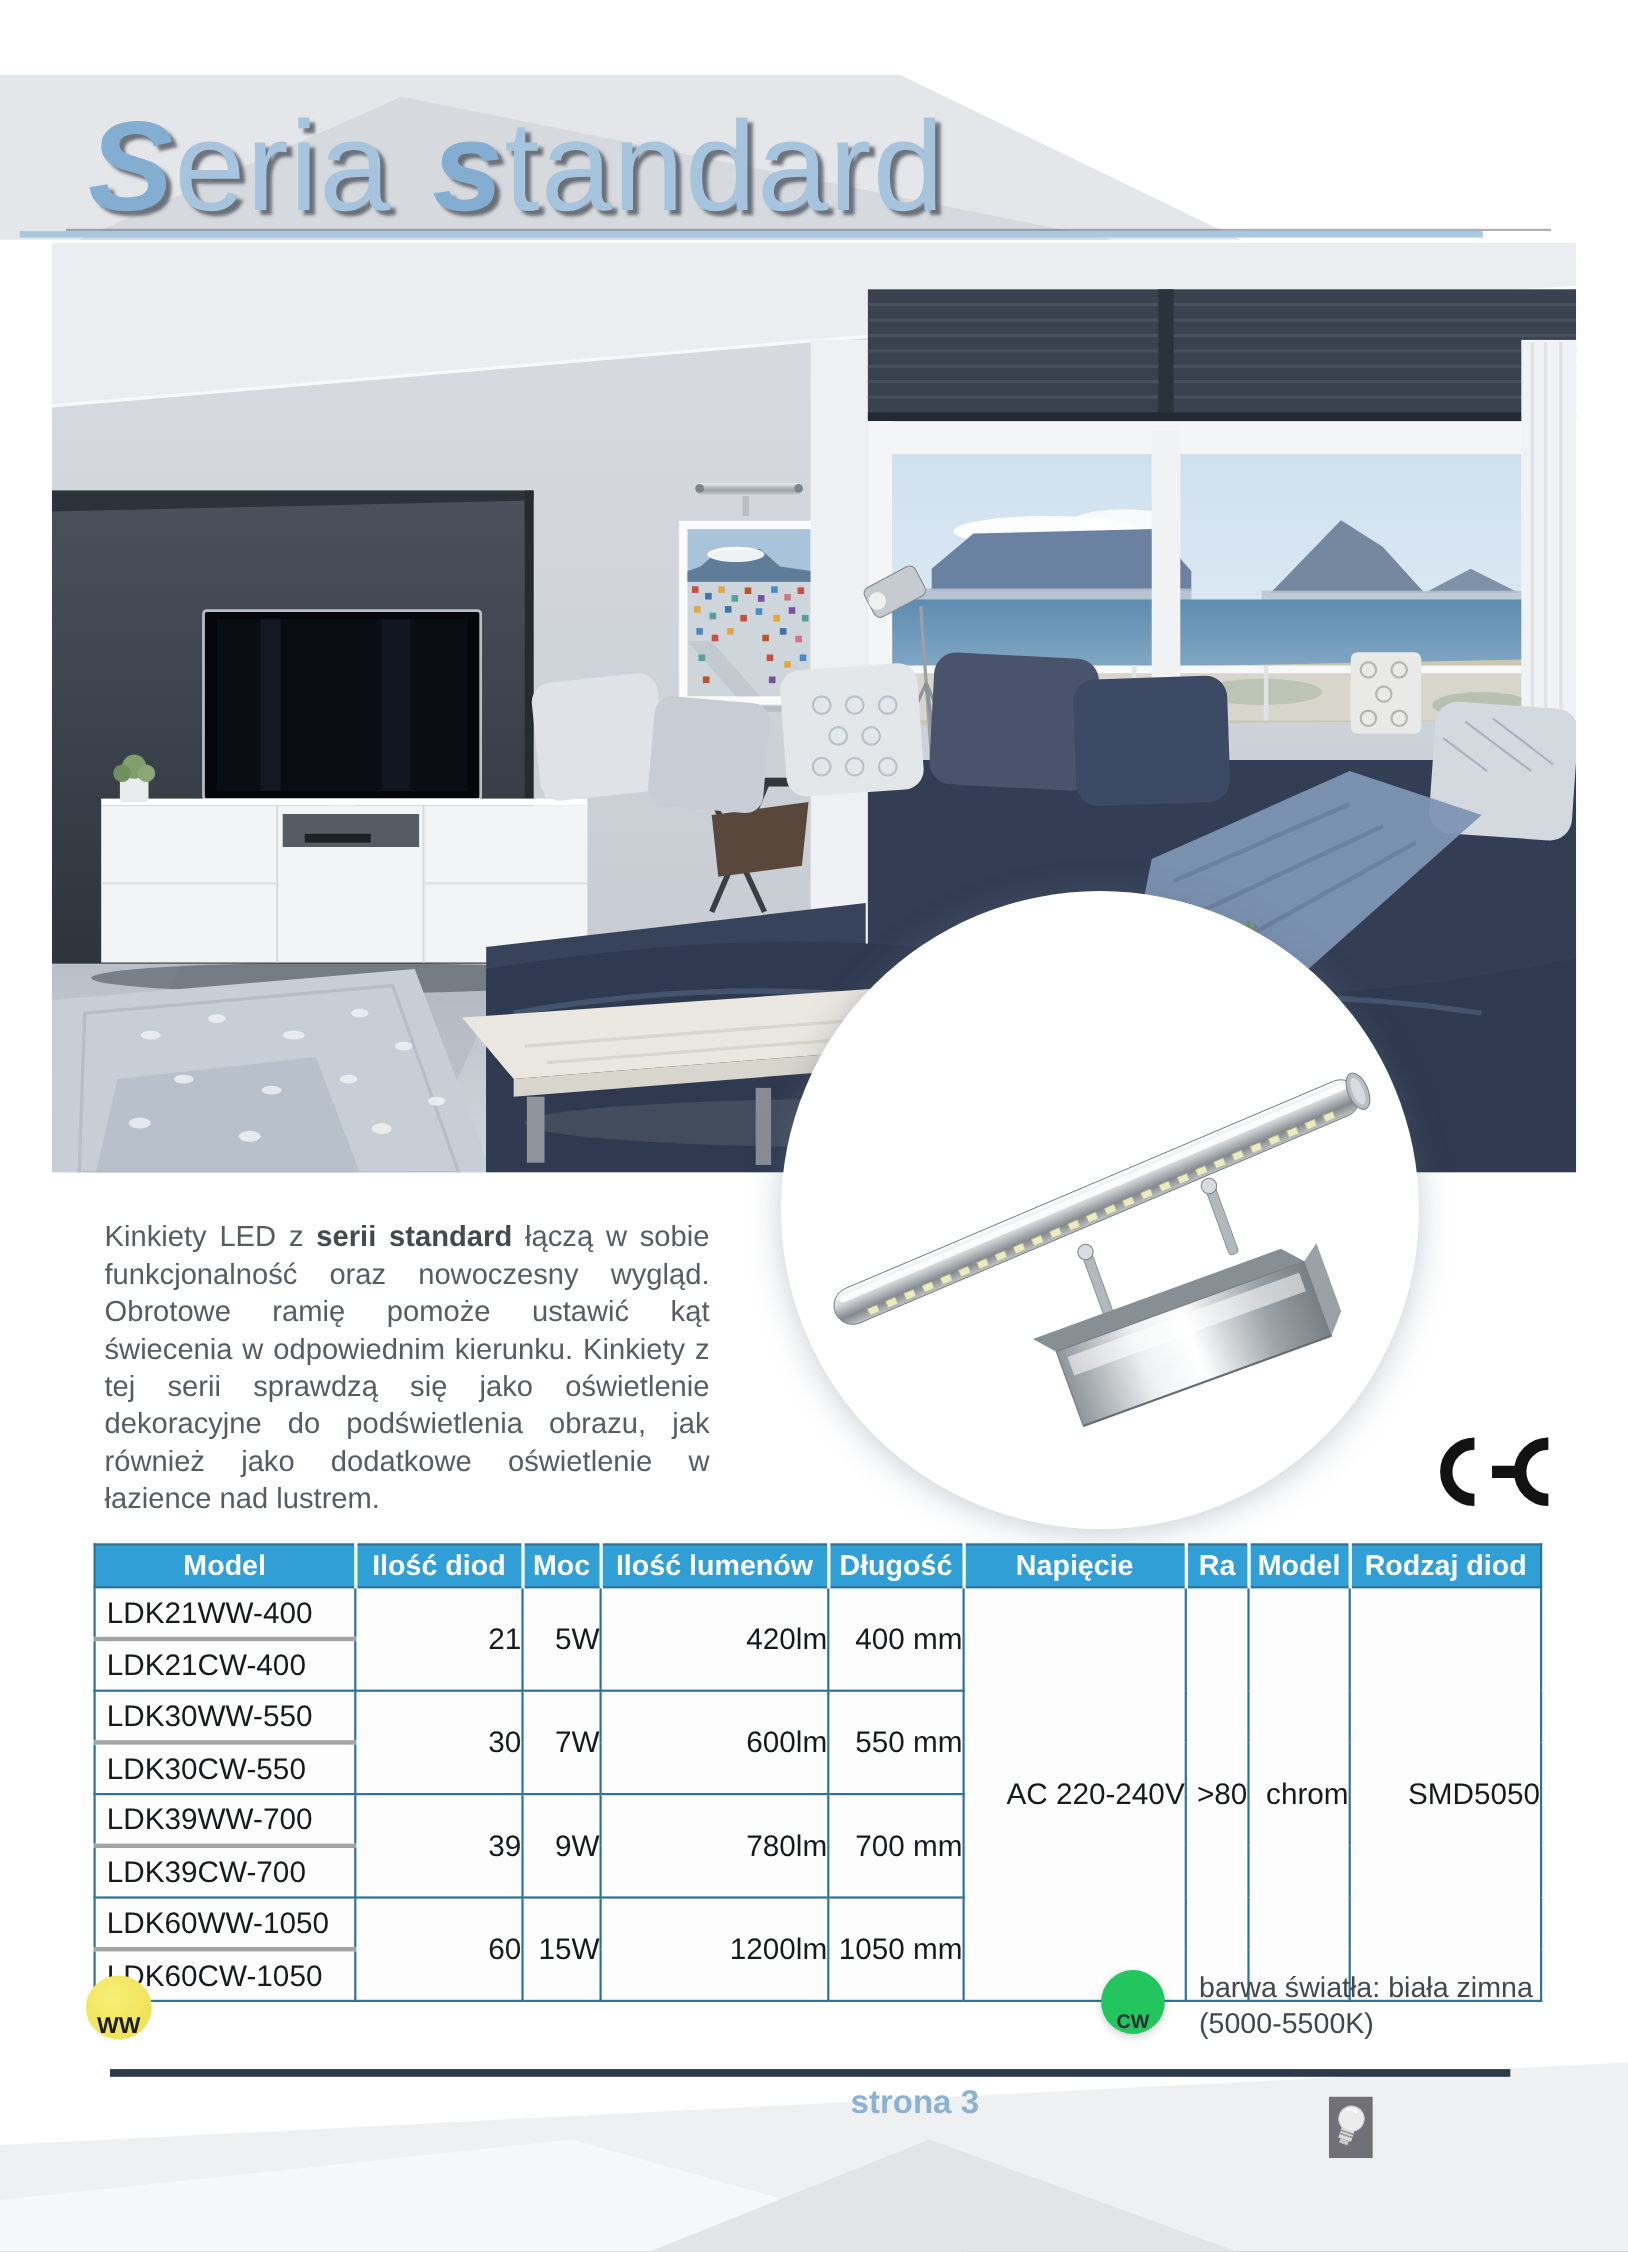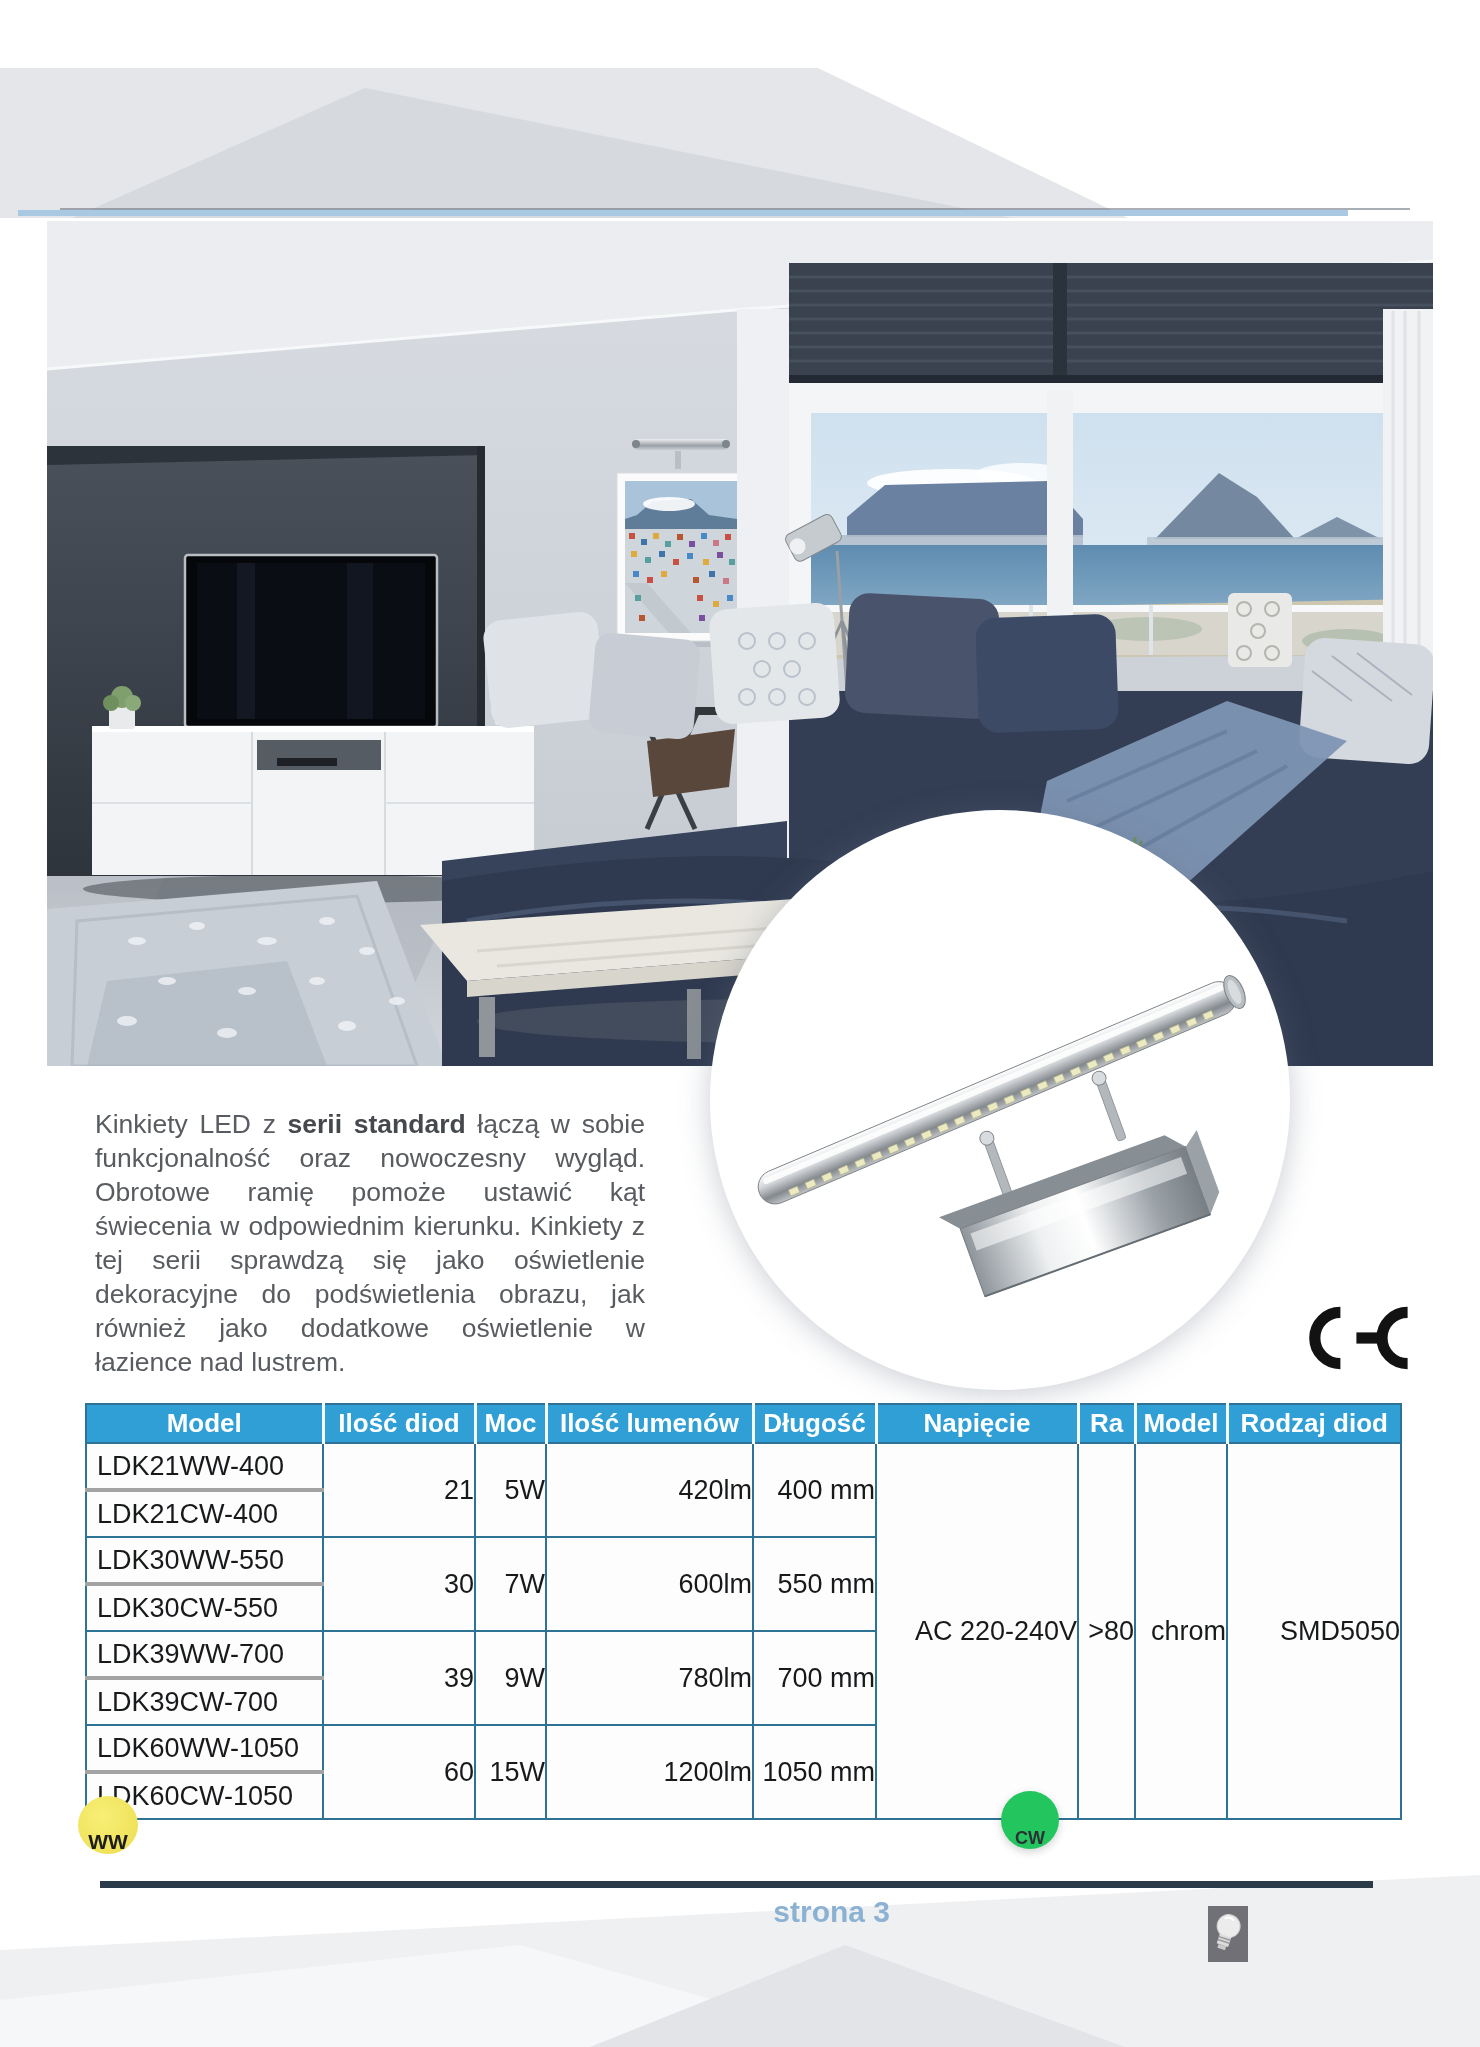--- a/index.html
+++ b/index.html
@@ -57,20 +57,23 @@
 </head>
 <body>
 
 <div id="page">
 
   <svg class="hdr-shapes" viewBox="0 0 1480 160" preserveAspectRatio="none">
     <polygon points="0,8 818,8 1128,158 0,158" fill="#e4e6e9"></polygon>
     <polygon points="365,28 1012,158 72,158" fill="#d6d9dd"></polygon>
   </svg>
 
+  <div class="page-title">
+    <span class="cap">S</span><span>eria</span><span class="cap w2">s</span><span>tandard</span>
+  </div>
   <div class="hdr-shadowline"></div>
   <div class="hdr-underline"></div>
 
   <div class="photo">
   <svg width="1386" height="845" viewBox="0 0 1386 845" preserveAspectRatio="none">
     <defs>
       <linearGradient id="wallG" x1="0" y1="0" x2="0" y2="1">
         <stop offset="0" stop-color="#d9dde2"></stop>
             <stop offset="1" stop-color="#c2c7cf"></stop>
       </linearGradient>
@@ -476,20 +479,24 @@
     <polygon points="590,197 845,95 1125,197" fill="#e3e4e7"></polygon>
   </svg>
 
   <div class="badge badge-ww">
       <span>WW</span>
     </div>
 
   <div class="badge badge-cw">
       <span>CW</span>
     </div>
+  <div class="legend-text legend-cw-text">
+    <div>barwa światła: biała zimna</div>
+    <div>(5000-5500K)</div>
+  </div>
 
   <div class="divider"></div>
   <div class="page-num">strona 3</div>
   <svg class="bulb-box" viewBox="0 0 40 56">
     <rect x="0" y="0" width="40" height="56" fill="#717076"></rect>
     <g transform="rotate(18 20 22)">
       <circle cx="20" cy="20" r="11.5" fill="#ececec" stroke="#d0d0d0"></circle>
       <path d="M14,14 q4,-4 9,-1" stroke="#ffffff" stroke-width="2" fill="none"></path>
       <rect x="14" y="30" width="12" height="10" fill="#dcdcdc"></rect>
       <line x1="14" y1="33" x2="26" y2="33" stroke="#9a9a9a" stroke-width="1.5"></line>

